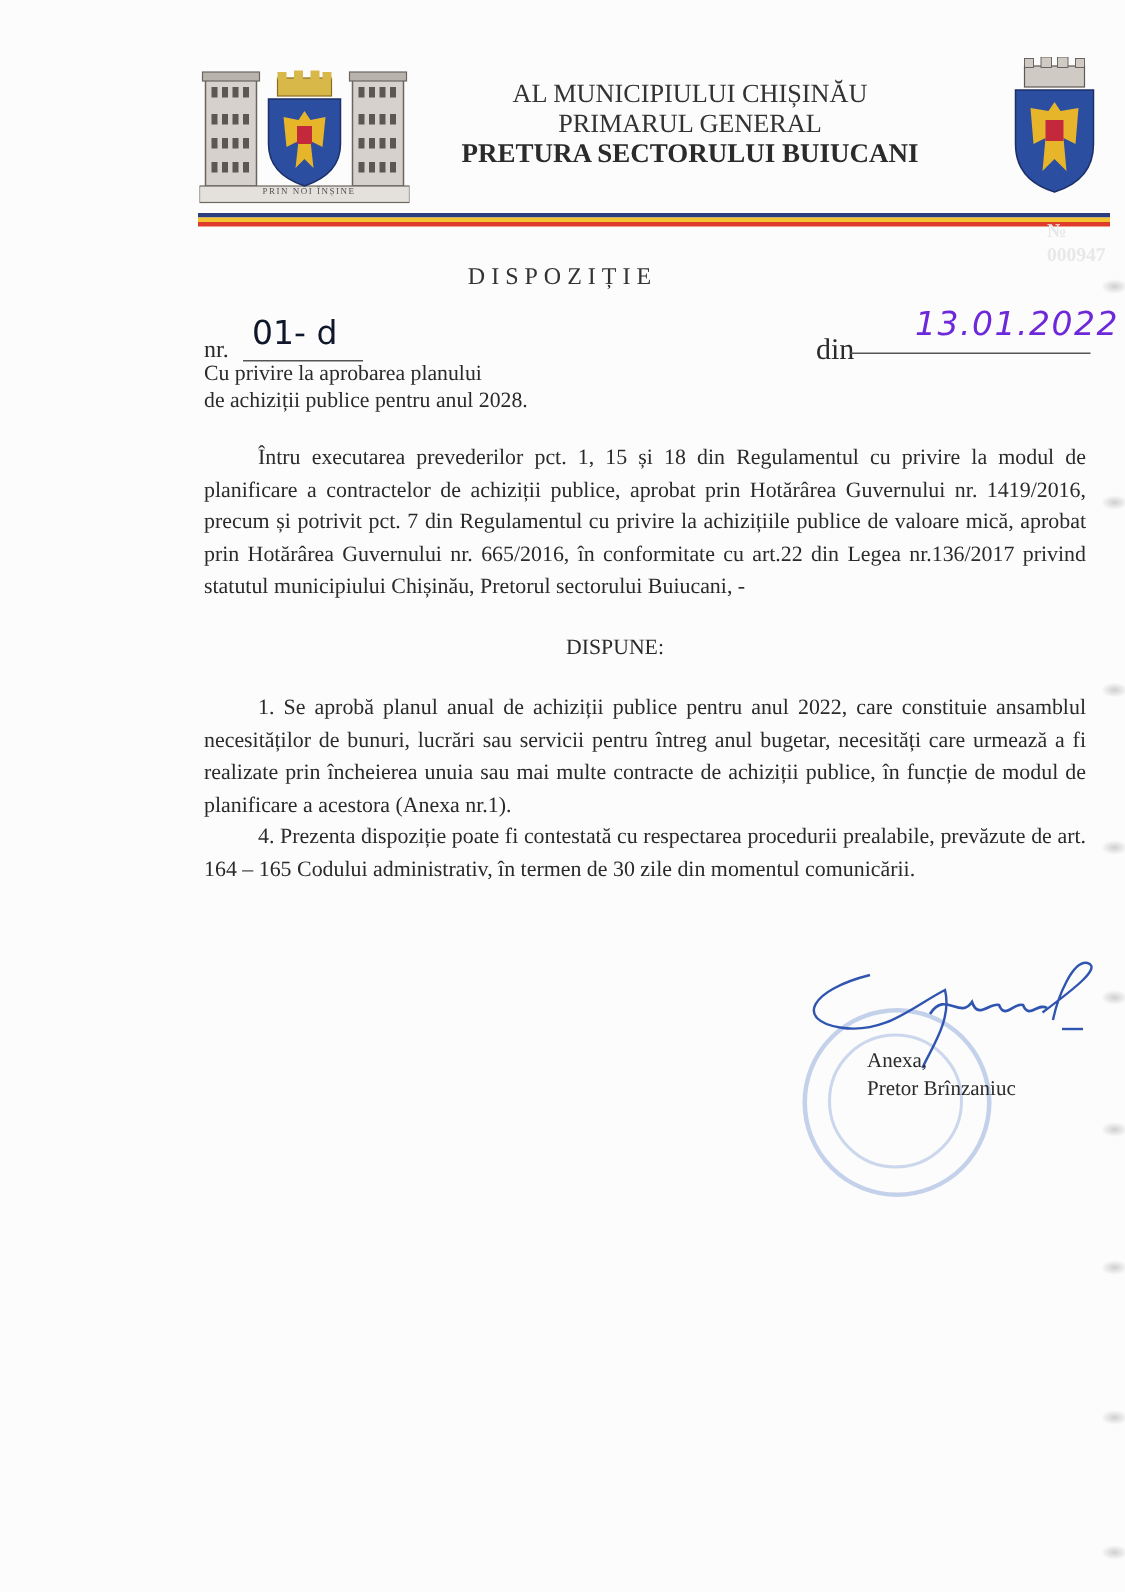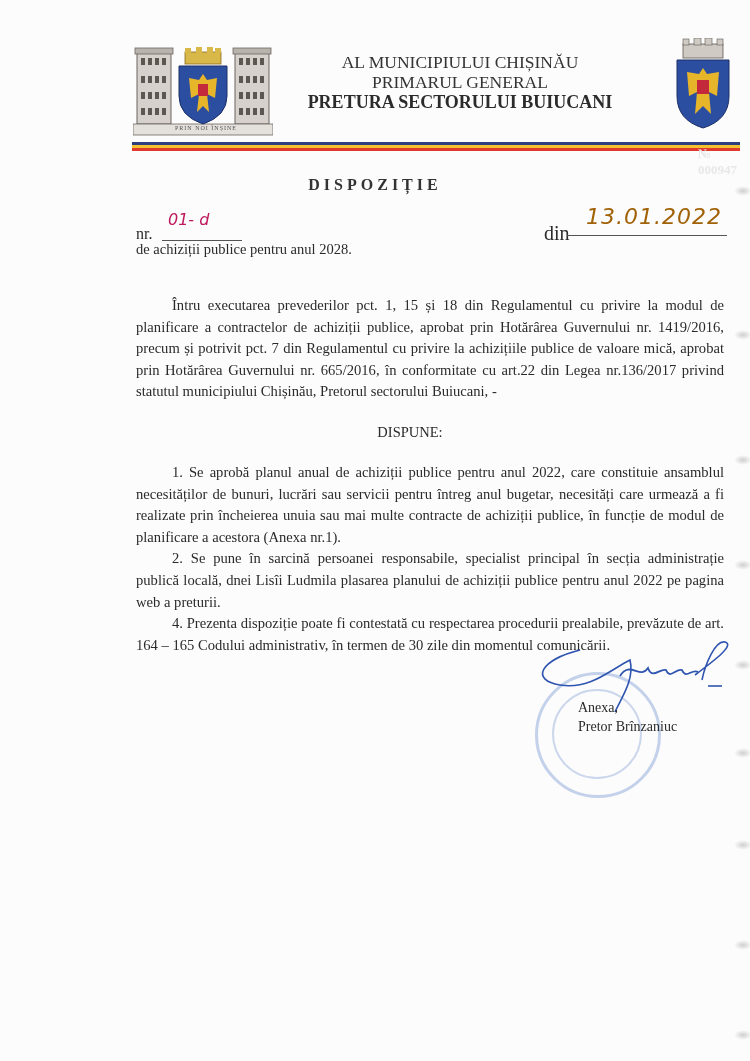--- a/index.html
+++ b/index.html
@@ -2,27 +2,27 @@
 <html><head>
 <meta charset="utf-8">
 <style>
   html, body { margin:0; padding:0; }
   body { width:750px; height:1061px; background:#fdfcfc; position:relative; overflow:hidden;
          font-family:"Liberation Serif", serif; color:#2a2a2a; }
   .abs { position:absolute; }
   .header-title { left:290px; top:52px; width:340px; text-align:center; font-size:17.5px; line-height:20px; color:#333; }
   .header-title .l3 { font-weight:bold; font-size:18px; color:#2b2b2b; }
   .stripe { left:132px; width:608px; height:3px; }
-  .doc-title { left:0; width:750px; top:176px; text-align:center; font-weight:bold; font-size:16px; letter-spacing:4px; color:#333; }
+  .doc-title { left:0; width:750px; top:176px; text-align:center; font-weight:normal; font-size:16px; letter-spacing:4px; color:#333; }
   .nr-label { left:136px; top:225px; font-size:16px; }
   .nr-line { left:162px; top:240px; width:80px; border-bottom:1px solid #555; }
-  .nr-value { left:168px; top:210px; font-family:"DejaVu Sans", sans-serif; font-style:italic; font-size:16px; color:#be185d; }
+  .nr-value { left:168px; top:210px; font-family:"DejaVu Sans", sans-serif; font-size:22px; color:#0f172a; }
   .din-label { left:544px; top:222px; font-size:20px; }
   .din-line { left:567px; top:235px; width:160px; border-bottom:1px solid #555; }
-  .din-value { left:586px; top:204px; font-family:"DejaVu Sans", sans-serif; font-style:italic; font-size:22px; color:#a16207; letter-spacing:1px; }
+  .din-value { left:610px; top:204px; font-family:"DejaVu Sans", sans-serif; font-style:italic; font-size:22px; color:#6d28d9; letter-spacing:1px; }
   .subject { left:136px; top:240px; font-size:14.5px; line-height:18px; }
   .para { left:136px; width:588px; font-size:14.6px; line-height:21.6px; text-align:justify; }
   .para p { margin:0; }
   .indent { text-indent:36px; }
   .dispune { left:0; width:820px; top:424px; text-align:center; font-size:14.5px; }
   .sign { left:578px; top:698px; font-size:14px; line-height:19px; }
   .stamp { left:535px; top:672px; width:120px; height:120px; border-radius:50%; border:3px solid rgba(90,130,200,0.35); }
   .stamp2 { left:552px; top:689px; width:86px; height:86px; border-radius:50%; border:2px solid rgba(90,130,200,0.3); }
   .scan-mark { width:18px; height:10px; background:radial-gradient(#cfcfcf, transparent 70%); }
   .serial { left:698px; top:146px; font-size:13px; color:#e8e8ea; font-weight:bold; }
@@ -120,32 +120,32 @@
 
 <div class="abs nr-label">nr.</div>
 <div class="abs nr-value">01- d</div>
 <div class="abs nr-line"></div>
 
 <div class="abs din-label">din</div>
 <div class="abs din-value">13.01.2022</div>
 <div class="abs din-line"></div>
 
 <div class="abs subject">
+  <div>Cu privire la aprobarea planului</div>
   <div>de achiziții publice pentru anul 2028.</div>
 </div>
 
 <div class="abs para" style="top:295px;">
   <p class="indent">Întru executarea prevederilor pct. 1, 15 și 18 din Regulamentul cu privire la modul de planificare a contractelor de achiziții publice, aprobat prin Hotărârea Guvernului nr. 1419/2016, precum și potrivit pct. 7 din Regulamentul cu privire la  achizițiile publice de valoare mică, aprobat prin Hotărârea Guvernului nr. 665/2016, în conformitate cu art.22 din Legea nr.136/2017 privind statutul municipiului Chișinău, Pretorul sectorului Buiucani, -</p>
 </div>
 
 <div class="abs dispune">DISPUNE:</div>
 
 <div class="abs para" style="top:462px;">
   <p class="indent">1. Se aprobă planul anual de achiziții publice pentru anul 2022, care constituie ansamblul necesităților de bunuri, lucrări sau servicii pentru întreg anul bugetar, necesități care urmează a fi realizate prin încheierea unuia sau mai multe contracte de achiziții publice, în funcție de modul de planificare a acestora (Anexa nr.1).</p>
-  <p class="indent">2. Se pune în sarcină persoanei responsabile, specialist principal în secția administrație publică locală, dnei  Lisîi Ludmila plasarea planului de achiziții publice pentru anul 2022 pe pagina web a preturii.</p>
   <p class="indent">4. Prezenta dispoziție poate fi contestată cu respectarea procedurii prealabile, prevăzute de  art. 164 – 165 Codului administrativ, în termen de 30 zile din momentul comunicării.</p>
 </div>
 
 <div class="abs stamp"></div>
 <div class="abs stamp2"></div>
 
 <div class="abs" style="left:520px;top:640px;width:220px;height:80px;">
   <svg width="220" height="80" viewBox="0 0 220 80">
     <path d="M60 10 C20 20 10 40 40 45 C70 50 90 30 110 20 C115 40 100 60 95 72" fill="none" stroke="#2f55b0" stroke-width="1.6"></path>
     <path d="M100 36 C110 20 120 40 128 28 C132 40 140 28 146 30 C150 40 156 28 162 30 C166 40 172 28 178 32" fill="none" stroke="#2f55b0" stroke-width="1.8"></path>

